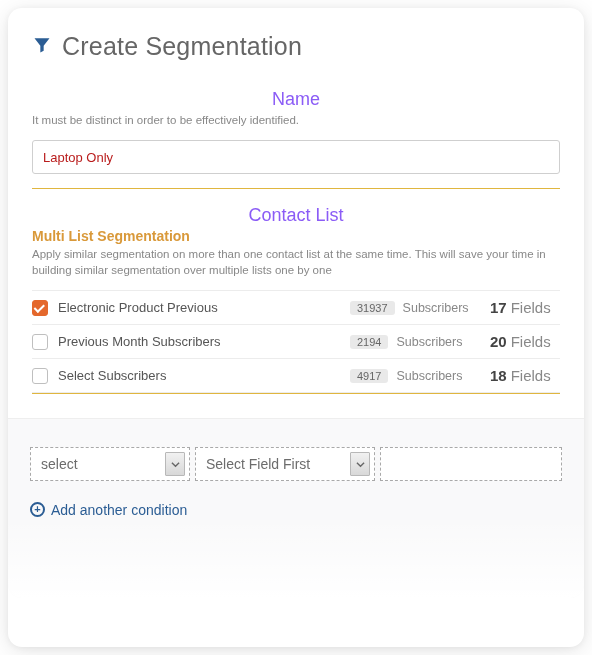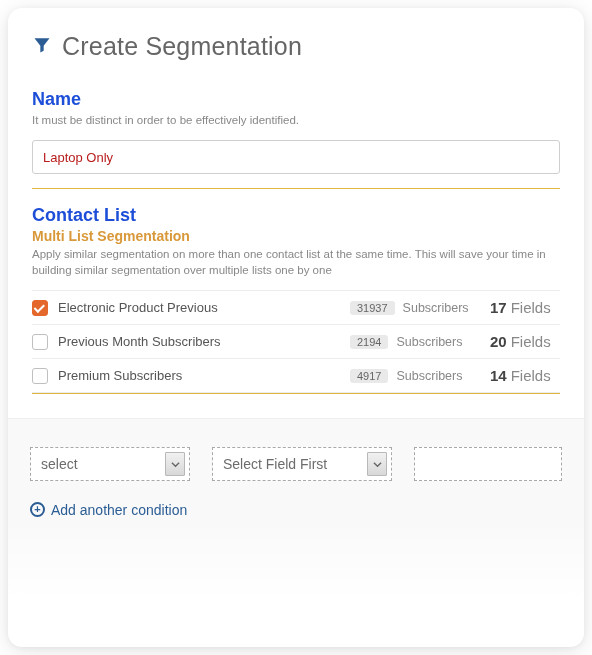--- a/index.html
+++ b/index.html
@@ -30,23 +30,24 @@
   }
   .page-title svg { flex: 0 0 auto; }
   .page-title h1 {
     font-size: 25px;
     font-weight: 400;
     color: #666;
     letter-spacing: 0.2px;
   }
   .section-label {
     font-size: 18px;
-    font-weight: 700;
-    color: #1d4ed8;
+    font-weight: 400;
+    color: #8b5cf6;
     margin-bottom: 2px;
+    text-align: center;
   }
   .help-text {
     font-size: 11.5px;
     color: #888;
     line-height: 1.4;
     margin-bottom: 12px;
   }
   .text-input {
     width: 100%;
     height: 34px;
@@ -137,21 +138,21 @@
     margin-top: 24px;
     background: #f9f9fa;
     border-top: 1px solid #eee;
     padding: 28px 22px 80px 22px;
     border-bottom-left-radius: 14px;
     border-bottom-right-radius: 14px;
     position: relative;
   }
   .cond-row {
     display: flex;
-    gap: 22px;
+    gap: 5px;
     margin-bottom: 18px;
   }
   .dashed-box {
     border: 1px dashed #a9a9a9;
     background: #fff;
     height: 34px;
     display: flex;
     align-items: center;
     position: relative;
   }
@@ -246,26 +247,26 @@
           <span class="chk"></span>
           <span class="list-name">Previous Month Subscribers</span>
           <span class="count-wrap">
             <span class="pill">2194</span>
             <span class="subscribers-label">Subscribers</span>
           </span>
           <span class="fields-wrap"><strong>20</strong><span class="fields-label">Fields</span></span>
         </div>
         <div class="contact-row">
           <span class="chk"></span>
-          <span class="list-name">Premium Subscribers</span>
+          <span class="list-name">Select Subscribers</span>
           <span class="count-wrap">
             <span class="pill">4917</span>
             <span class="subscribers-label">Subscribers</span>
           </span>
-          <span class="fields-wrap"><strong>14</strong><span class="fields-label">Fields</span></span>
+          <span class="fields-wrap"><strong>18</strong><span class="fields-label">Fields</span></span>
         </div>
       </div>
 
     <hr class="divider-gold" style="margin-top:0;">
 
   </div>
 
   <div class="lower-panel">
     <div class="cond-row">
 

